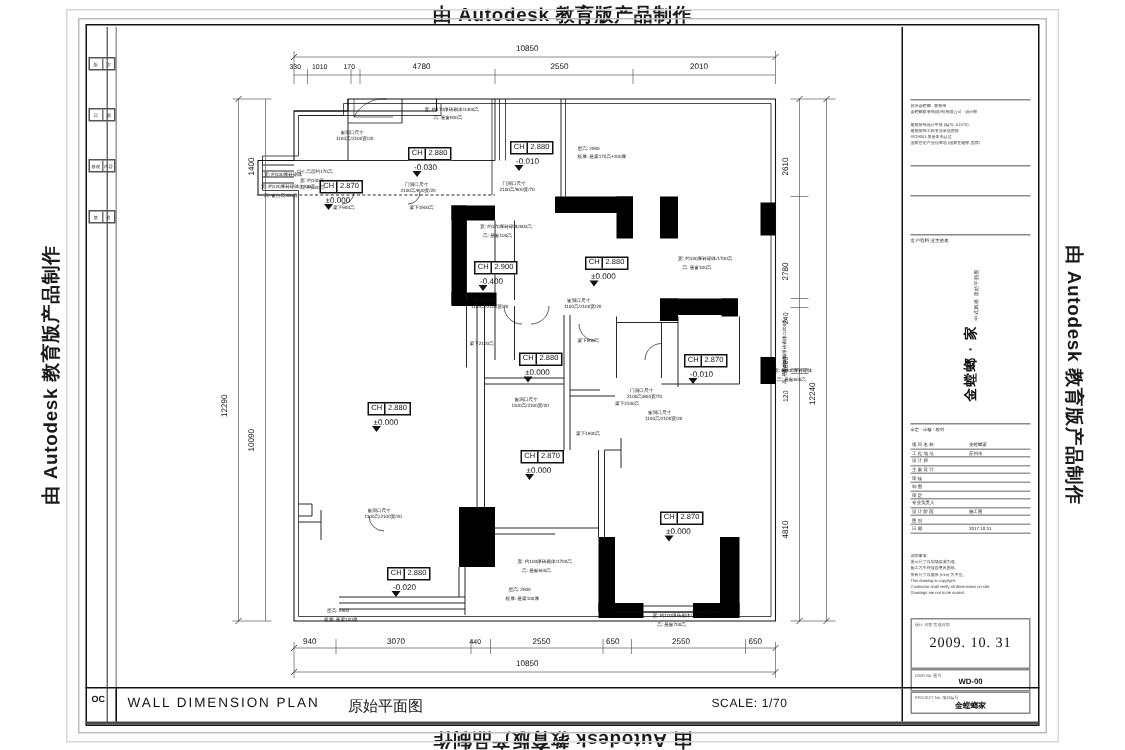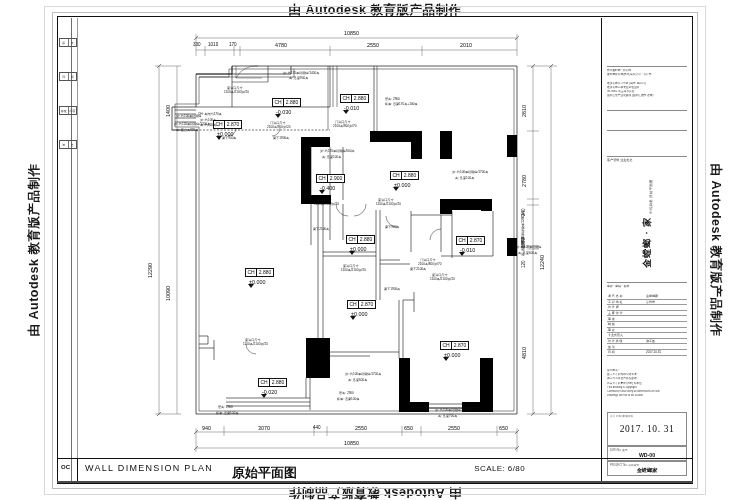--- a/index.html
+++ b/index.html
@@ -85,21 +85,21 @@
     position: absolute; left: 4px; top: 5px;
     font-size: 6px; color: #111; font-weight: bold;
   }
   .ts-vline { position: absolute; top: 0; width: 0; height: 22px; border-left: .8px solid #111; }
   .ts-en {
     position: absolute; left: 28px; top: 4px;
     font-size: 9px; letter-spacing: 1.3px; color: #111; font-weight: 500;
   }
   .ts-cn {
     position: absolute; left: 175px; top: 5px;
-    font-size: 13px; color: #111; font-weight: bold;
+    font-size: 10px; color: #111;
   }
   .ts-scale {
     position: absolute; right: 168px; top: 5px;
     font-size: 8px; color: #111; letter-spacing: .4px;
   }
 
   
   .tb {
     position: absolute; left: 601px; top: 18px;
     width: 90px; height: 440px;
@@ -660,36 +660,36 @@
           <div class="tb-line">施工方不得擅自更改图纸。</div>
           <div class="tb-line">所有尺寸以毫米 (mm) 为单位。</div>
           <div class="tb-line">This drawing is copyright.</div>
           <div class="tb-line">Contractor shall verify all dimensions on site.</div>
           <div class="tb-line">Drawings are not to be scaled.</div>
         </div>
     </div>
 
     <div class="tb-date">
       <span class="tb-date-hdr">设计 日期 完成日期</span>
-      <span class="tb-date-txt">2017. 10. 31</span>
+      <span class="tb-date-txt">2009. 10. 31</span>
     </div>
 
     <div class="tb-dwg">
       <span class="tb-mini">DWG No.  图号</span>
       <span class="tb-big">WD-00</span>
     </div>
     <div class="tb-dwg2">
       <span class="tb-mini">PROJECT No.  项目编号</span>
       <span class="tb-big">金螳螂家</span>
     </div>
   </div>
 
   <div class="title-strip">
     <div class="ts-vline" style="left:20px"></div>
     <div class="ts-vline" style="left:544px"></div>
     <span class="ts-code">OC</span>
     <span class="ts-en">WALL DIMENSION PLAN</span>
     <span class="ts-cn">原始平面图</span>
-    <span class="ts-scale">SCALE: 6/80</span>
+    <span class="ts-scale">SCALE: 1/70</span>
     <div class="divline"></div>
   </div>
 
 </div>
 
 </body></html>

